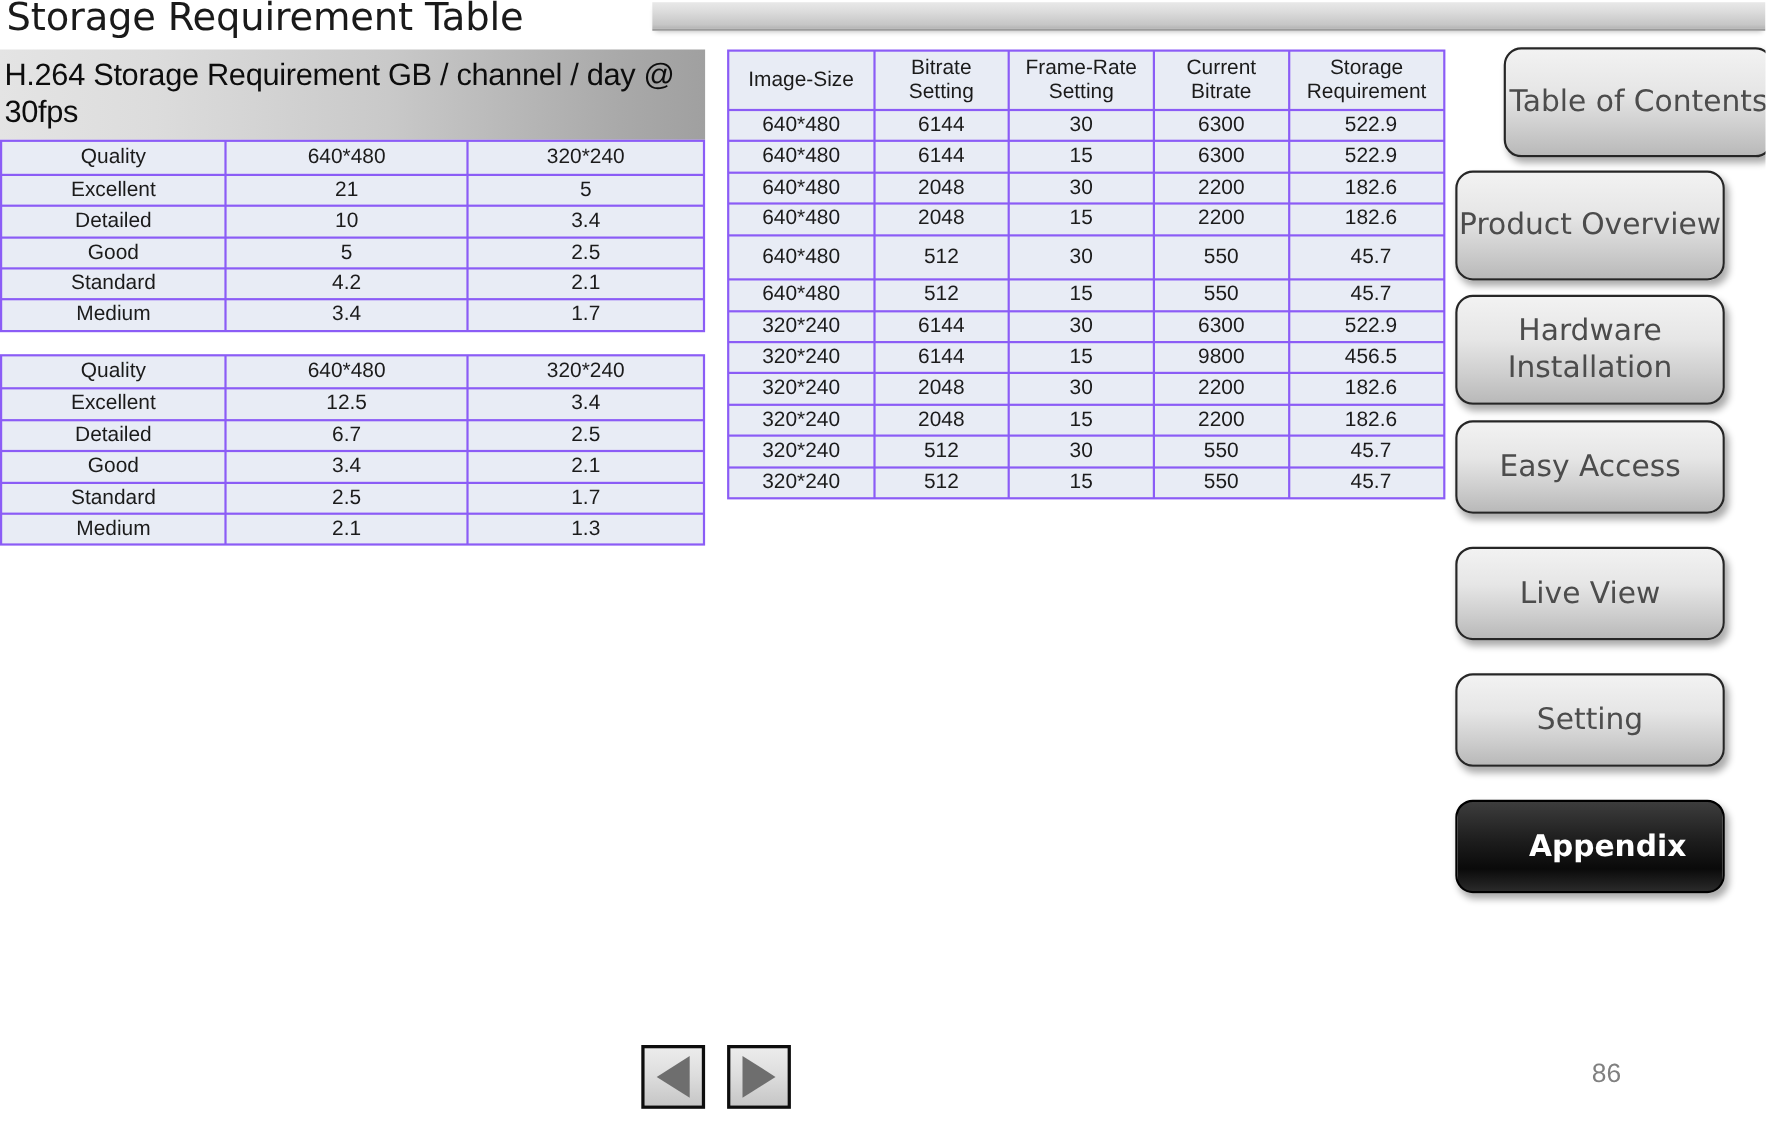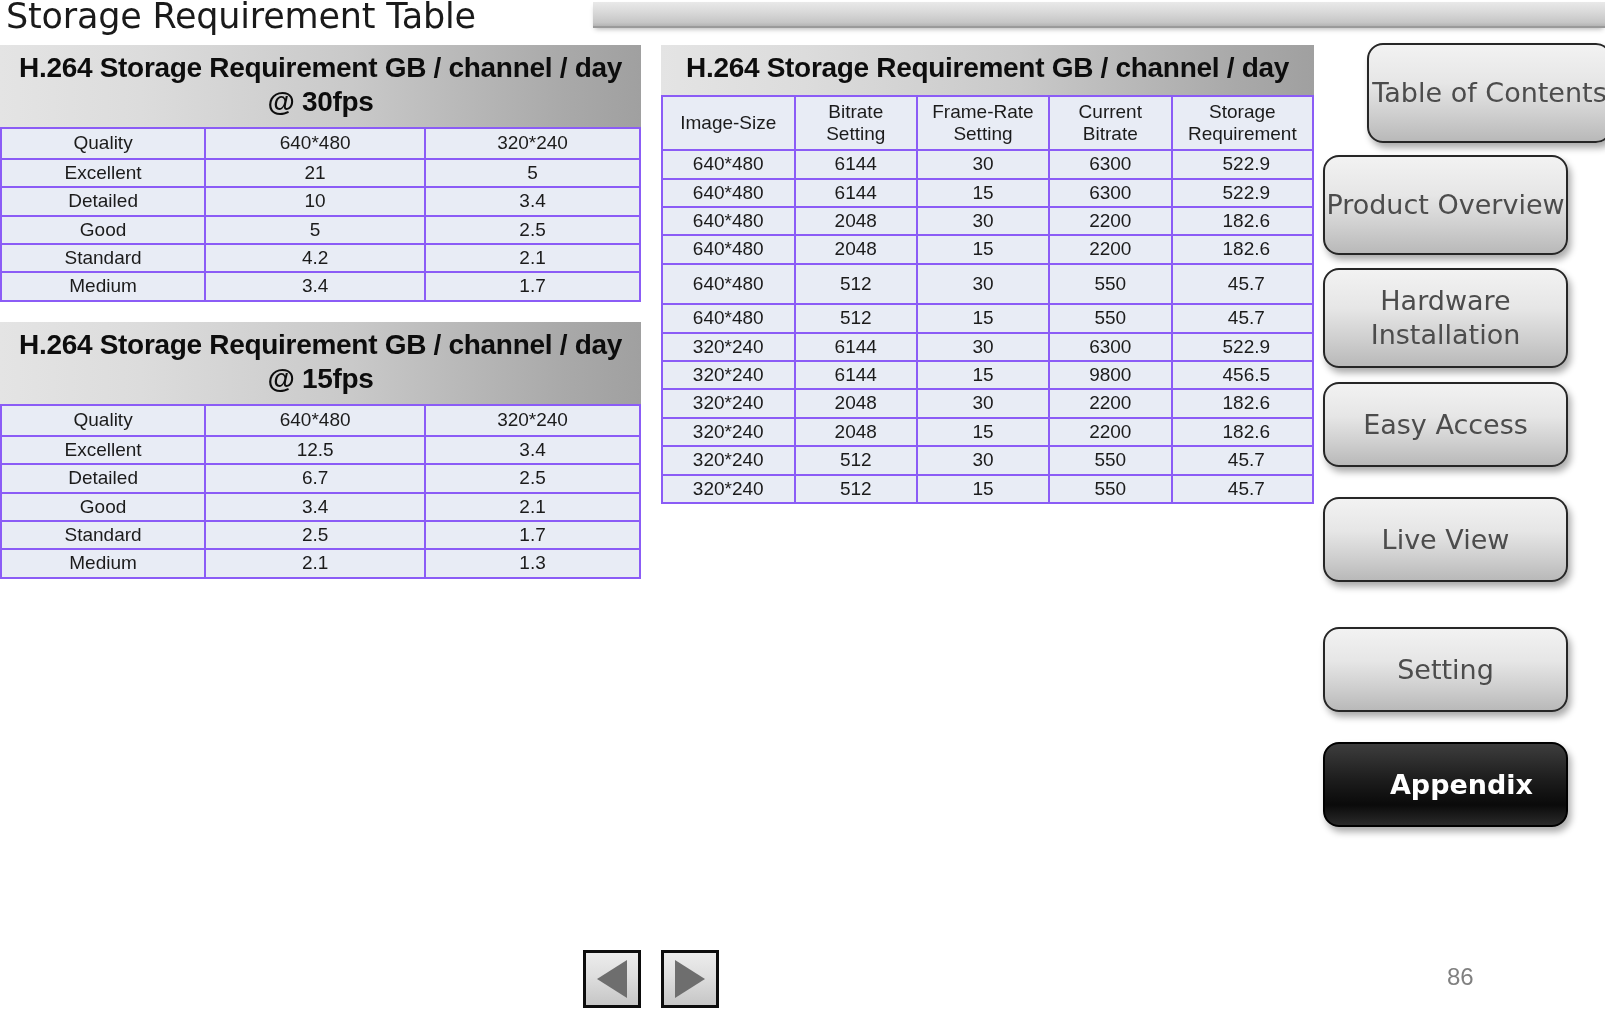--- a/index.html
+++ b/index.html
@@ -42,27 +42,26 @@
   }
 
   
   .panel-left  { position: absolute; left: 0px;   top: 45px;  width: 641px; }
   .panel-left2 { position: absolute; left: 0px;   top: 322px; width: 641px; }
   .panel-right { position: absolute; left: 661px; top: 45px;  width: 653px; }
 
   .tbl-header {
     background: linear-gradient(to right, #e4e4e4 0%, #dcdcdc 22%, #c9c9c9 55%, #a9a9a9 88%, #a0a0a0 100%);
     font-size: 28px;
-    font-weight: bold;
+    font-weight: normal;
     color: #0d0d0d;
     padding: 6px 4px 8px 4px;
     line-height: 1.22;
     letter-spacing: -0.3px;
     font-family: "Liberation Sans", sans-serif;
-    text-align: center;
   }
   .panel-right .tbl-header { padding-bottom: 10px; }
 
   table.grid {
     border-collapse: separate;
     border-spacing: 2px 2px;
     width: 100%;
     background: #8b5cf6;
     margin: 0;
   }
@@ -207,21 +206,20 @@
       <tr>
         <td class="c1">Medium</td>
         <td class="c2">3.4</td>
         <td class="c3">1.7</td>
       </tr>
     </tbody>
   </table>
 </div>
 
 <div class="panel-left2">
-  <div class="tbl-header">H.264 Storage Requirement GB / channel / day @ 15fps</div>
   <table class="grid grid-left">
     <tbody>
       <tr>
         <td class="c1 hdr">Quality</td>
         <td class="c2 hdr">640*480</td>
         <td class="c3 hdr">320*240</td>
       </tr>
       <tr>
         <td class="c1">Excellent</td>
         <td class="c2">12.5</td>
@@ -245,21 +243,20 @@
       <tr>
         <td class="c1">Medium</td>
         <td class="c2">2.1</td>
         <td class="c3">1.3</td>
       </tr>
     </tbody>
   </table>
 </div>
 
 <div class="panel-right">
-  <div class="tbl-header">H.264 Storage Requirement GB / channel / day</div>
   <table class="grid grid-right">
     <tbody>
       <tr>
         <td class="r1 two-line">Image-Size</td>
         <td class="r2 two-line"><span>Bitrate</span><br><span>Setting</span></td>
         <td class="r3 two-line"><span>Frame-Rate</span><br><span>Setting</span></td>
         <td class="r4 two-line"><span>Current</span><br><span>Bitrate</span></td>
         <td class="r5 two-line"><span>Storage</span><br><span>Requirement</span></td>
       </tr>
       <tr>
@@ -356,21 +353,21 @@
   </div>
   <div class="nav-btn" style="height:100px;margin-bottom:13px;">
     <span>Product Overview</span>
   </div>
   <div class="nav-btn" style="height:100px;margin-bottom:14px;">
     <span>Hardware Installation</span>
   </div>
   <div class="nav-btn" style="height:85px;margin-bottom:30px;">
     <span>Easy Access</span>
   </div>
-  <div class="nav-btn" style="height:85px;margin-bottom:45px;">
+  <div class="nav-btn" style="height:85px;margin-bottom:30px;">
     <span>Live View</span>
   </div>
   <div class="nav-btn" style="height:85px;margin-bottom:30px;">
     <span>Setting</span>
   </div>
   <div class="nav-btn active" style="height:85px;">
     <span>Appendix</span>
   </div>
 </div>
 

